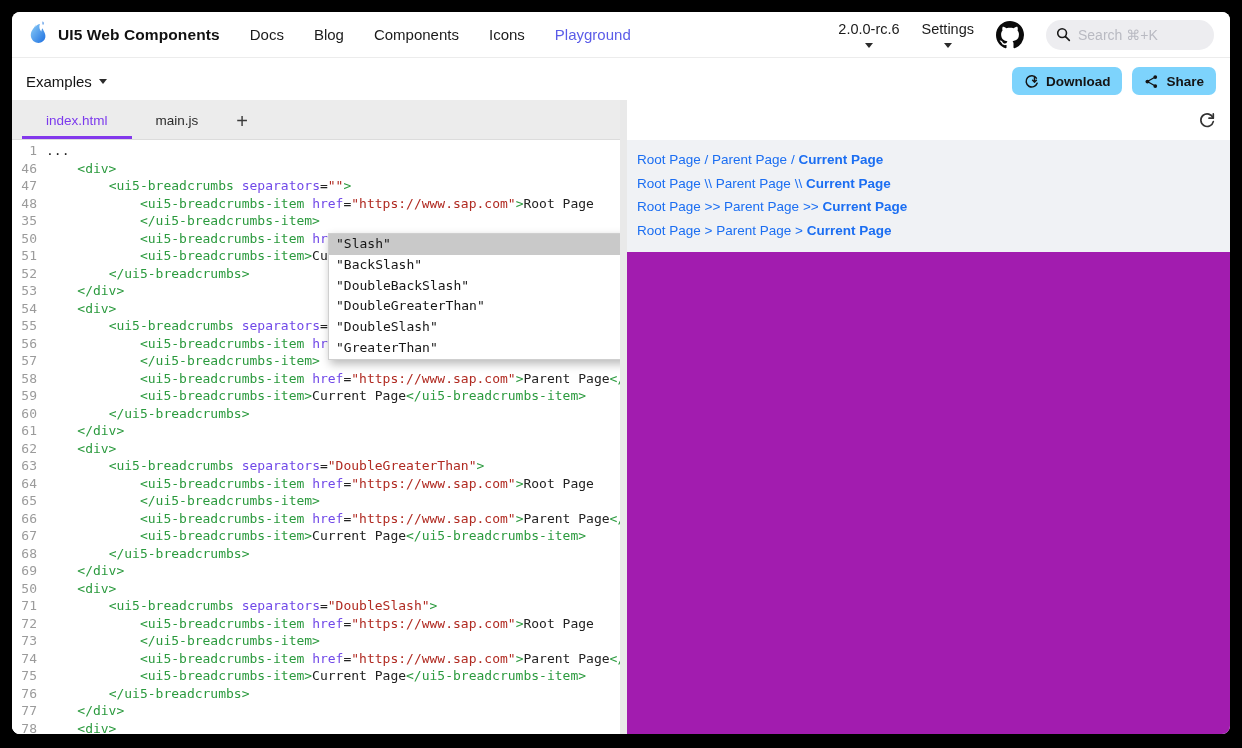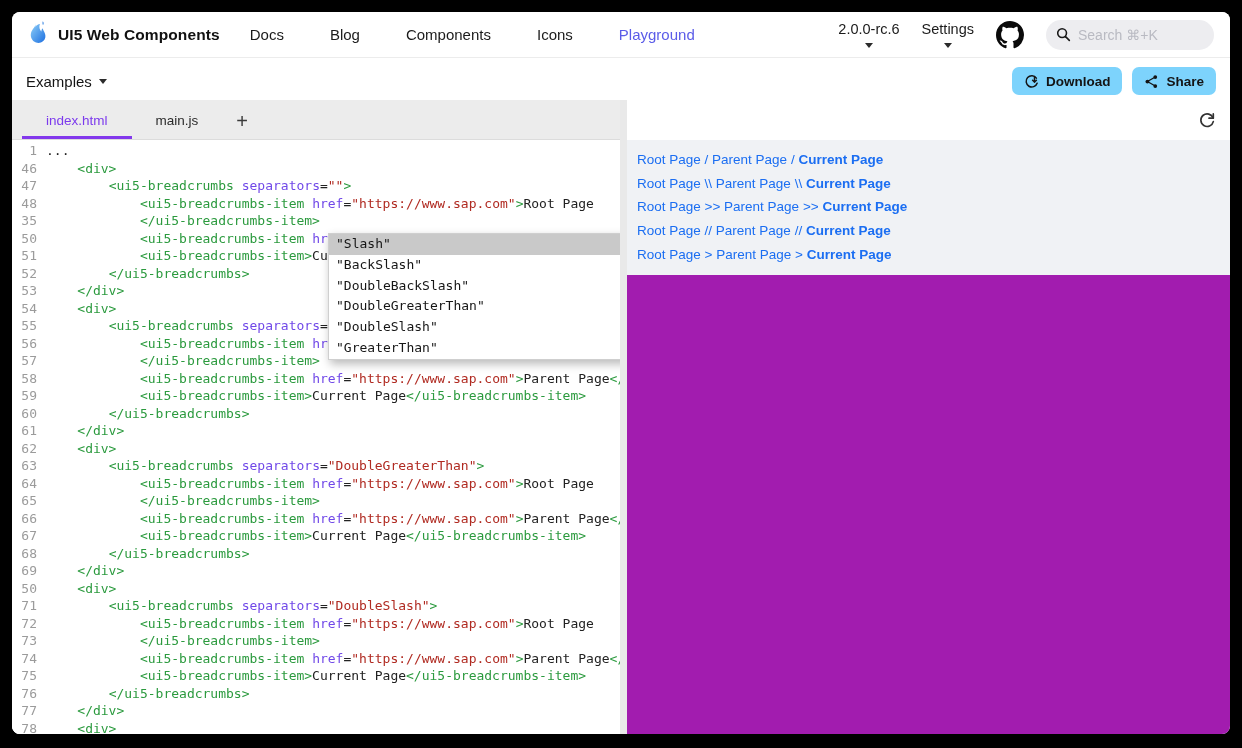--- a/index.html
+++ b/index.html
@@ -3,21 +3,21 @@
 <meta charset="utf-8">
 <style>
   * { margin:0; padding:0; box-sizing:border-box; }
   html,body { width:1242px; height:748px; overflow:hidden; background:#000; font-family:"Liberation Sans",sans-serif; }
   .window { position:absolute; left:12px; top:12px; width:1218px; height:722px; background:#fff; border-radius:8px; overflow:hidden; }
 
   
   .header { position:absolute; left:0; top:0; width:100%; height:46px; display:flex; align-items:center; padding:0 16px 0 12px; border-bottom:1px solid #ececec; background:#fff; }
   .brand { display:flex; align-items:center; gap:8px; margin-right:30px; }
   .brand-title { font-size:15.5px; font-weight:700; color:#111; letter-spacing:.1px; }
-  .nav { display:flex; align-items:flex-end; gap:46px; }
+  .nav { display:flex; align-items:flex-end; gap:30px; }
   .nav a { font-size:15px; color:#1b1b1b; text-decoration:none; }
   .nav a.active { color:#5b5ce8; }
   .header-right { margin-left:auto; display:flex; align-items:center; gap:22px; }
   .menu-label { font-size:14.5px; color:#1b1b1b; display:flex; align-items:center; gap:6px; cursor:pointer;flex-direction:column; }
   .caret { width:0; height:0; border-left:4.5px solid transparent; border-right:4.5px solid transparent; border-top:5.5px solid #2b2b2b; display:inline-block; }
   .gh { width:28px; height:28px; display:flex; align-items:center; justify-content:center; }
   .search-pill { width:168px; height:30px; background:#ededf0; border-radius:15px; display:flex; align-items:center; padding:0 10px; gap:7px; }
   .search-pill input { border:none; outline:none; background:transparent; font-size:14px; color:#1d4ed8; width:110px; font-family:"Liberation Sans",sans-serif; }
   .search-pill input::placeholder { color:#b9bac2; }
 
@@ -207,19 +207,18 @@
             <path d="M13.4 6.2 A5.6 5.6 0 1 0 13.6 9.4" stroke="#333" stroke-width="1.5" stroke-linecap="round"></path>
             <path d="M13.6 2.6 v3.8 h-3.8" fill="none" stroke="#333" stroke-width="1.5" stroke-linecap="round" stroke-linejoin="round"></path>
           </svg>
         </span>
       </div>
       <div class="preview-canvas">
 
       <div class="bc-row"><a href="#" class="bc-link">Root Page</a><span class="bc-sep"> / </span><a href="#" class="bc-link">Parent Page</a><span class="bc-sep"> / </span><a href="#" class="bc-link current">Current Page</a></div>
           <div class="bc-row"><a href="#" class="bc-link">Root Page</a><span class="bc-sep"> \\ </span><a href="#" class="bc-link">Parent Page</a><span class="bc-sep"> \\ </span><a href="#" class="bc-link current">Current Page</a></div>
           <div class="bc-row"><a href="#" class="bc-link">Root Page</a><span class="bc-sep"> &gt;&gt; </span><a href="#" class="bc-link">Parent Page</a><span class="bc-sep"> &gt;&gt; </span><a href="#" class="bc-link current">Current Page</a></div>
-          <div class="bc-row"><a href="#" class="bc-link">Root Page</a><span class="bc-sep"> // </span><a href="#" class="bc-link">Parent Page</a><span class="bc-sep"> // </span><a href="#" class="bc-link current">Current Page</a></div>
           <div class="bc-row"><a href="#" class="bc-link">Root Page</a><span class="bc-sep"> &gt; </span><a href="#" class="bc-link">Parent Page</a><span class="bc-sep"> &gt; </span><a href="#" class="bc-link current">Current Page</a></div>
         </div>
     </div>
 
   </div>
 </div>
 
 </body></html>

